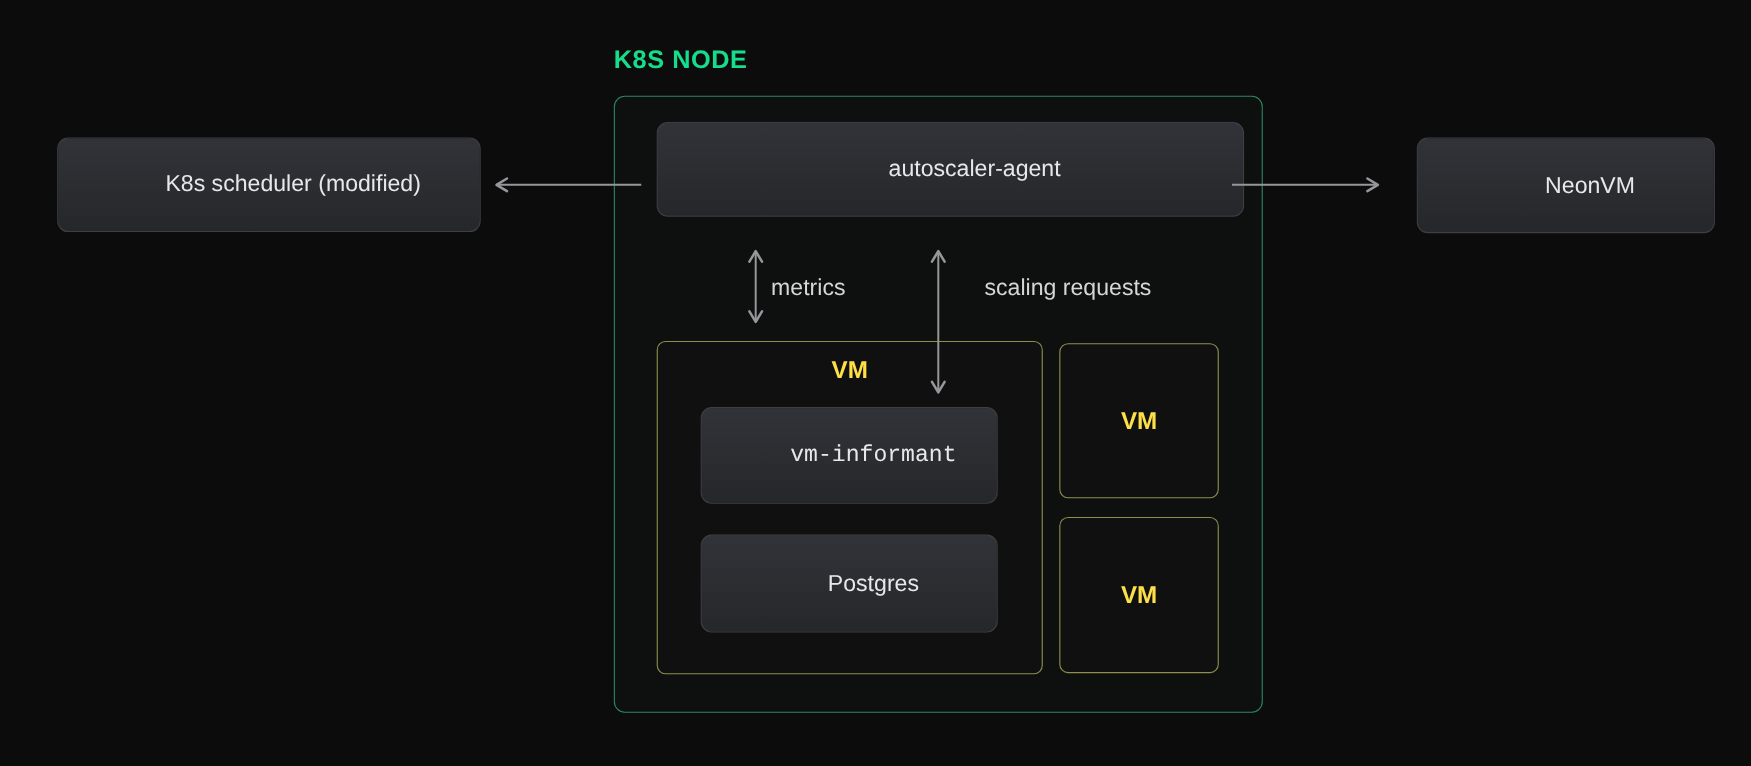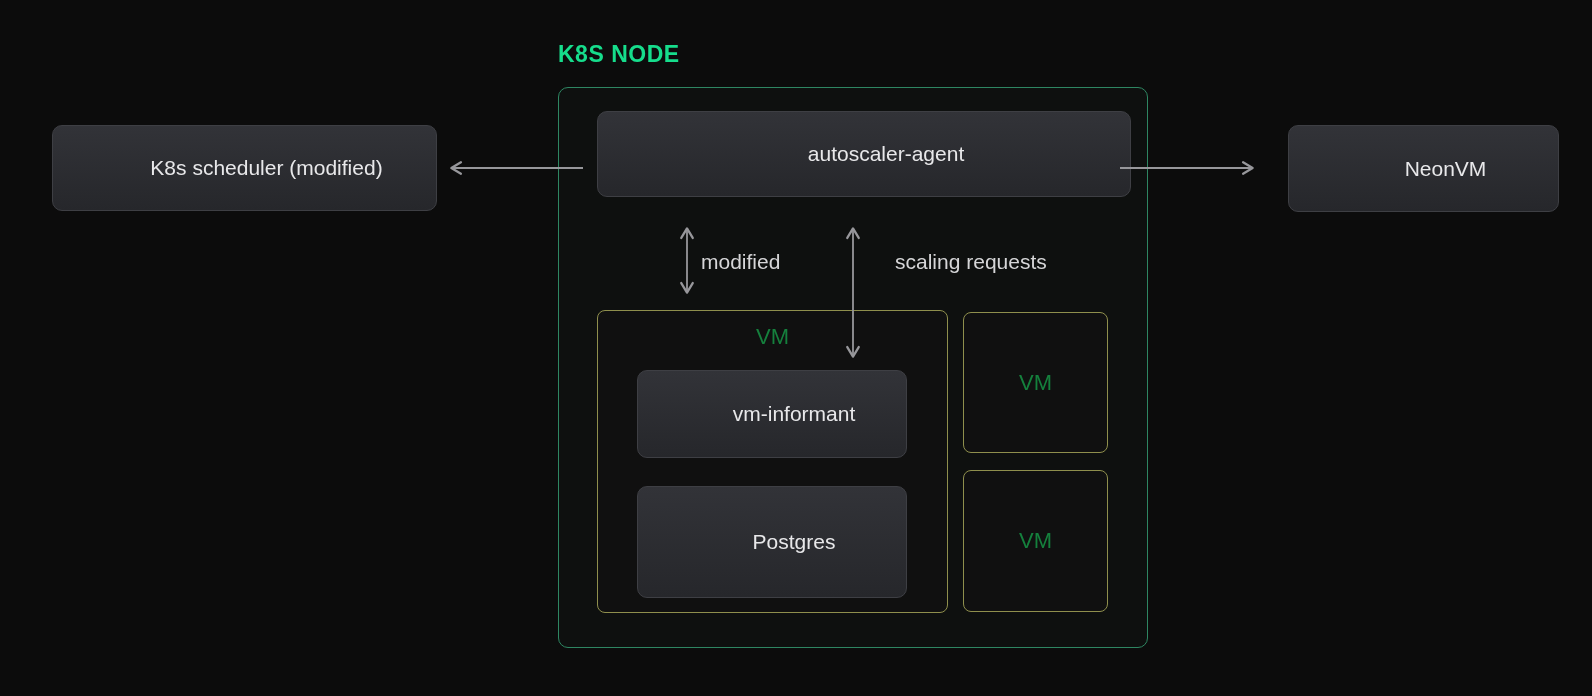--- a/index.html
+++ b/index.html
@@ -35,35 +35,35 @@
     display: flex;
     align-items: center;
     justify-content: center;
     color: #e8e8ea;
     font-size: 21px;
     padding-left: 44px;
   }
   .box-scheduler { left: 52px;  top: 125px; width: 385px; height: 86px; }
   .box-autoscaler{ left: 597px; top: 111px; width: 534px; height: 86px; }
   .box-neonvm   { left: 1267px; top: 125px; width: 271px; height: 87px; margin-left: 21px; }
-  .box-informant{ left: 637px; top: 370px; width: 270px; height: 88px; }
-  .box-postgres { left: 637px; top: 486px; width: 270px; height: 112px; }
+  .box-informant{ left: 637px; top: 370px; width: 270px; height: 88px; font-family: Liberation Mono, monospace; }
+  .box-postgres { left: 637px; top: 486px; width: 270px; height: 89px; }
   .vm-box {
     position: absolute;
     border: 1.5px solid #8f8f4d;
     border-radius: 8px;
     background: #101010;
   }
   .vm-main  { left: 597px; top: 310px; width: 351px; height: 303px; }
   .vm-small-1 { left: 963px; top: 312px; width: 145px; height: 141px; display:flex; align-items:center; justify-content:center; }
   .vm-small-2 { left: 963px; top: 470px; width: 145px; height: 142px; display:flex; align-items:center; justify-content:center; }
   .vm-label {
-    color: #15803d;
+    color: #fde047;
     font-size: 22px;
-    font-weight: 400;
+    font-weight: 700;
   }
   .vm-main-title {
     position: absolute;
     left: 0; top: 13px; width: 100%;
     text-align: center;
   }
   .edge-label {
     position: absolute;
     color: #d6d6d8;
     font-size: 21px;
@@ -110,21 +110,21 @@
   </div>
 
   <div class="vm-box vm-small-1">
     <span class="vm-label">VM</span>
   </div>
 
   <div class="vm-box vm-small-2">
     <span class="vm-label">VM</span>
   </div>
 
-  <div class="edge-label label-metrics">modified</div>
+  <div class="edge-label label-metrics">metrics</div>
   <div class="edge-label label-scaling">scaling requests</div>
 
   <svg class="arrow-layer" viewBox="0 0 1592 696" xmlns="http://www.w3.org/2000/svg">
     <defs>
       <marker id="arrowHead" viewBox="0 0 12 12" refX="9" refY="6" markerWidth="8.5" markerHeight="8.5" orient="auto-start-reverse">
         <path d="M2,1.5 L9.5,6 L2,10.5" fill="none" stroke="#97979b" stroke-width="1.8" stroke-linecap="round" stroke-linejoin="round"></path>
       </marker>
     </defs>
 
     <line x1="583" y1="168" x2="452" y2="168" stroke="#97979b" stroke-width="1.8" marker-end="url(#arrowHead)"></line>

